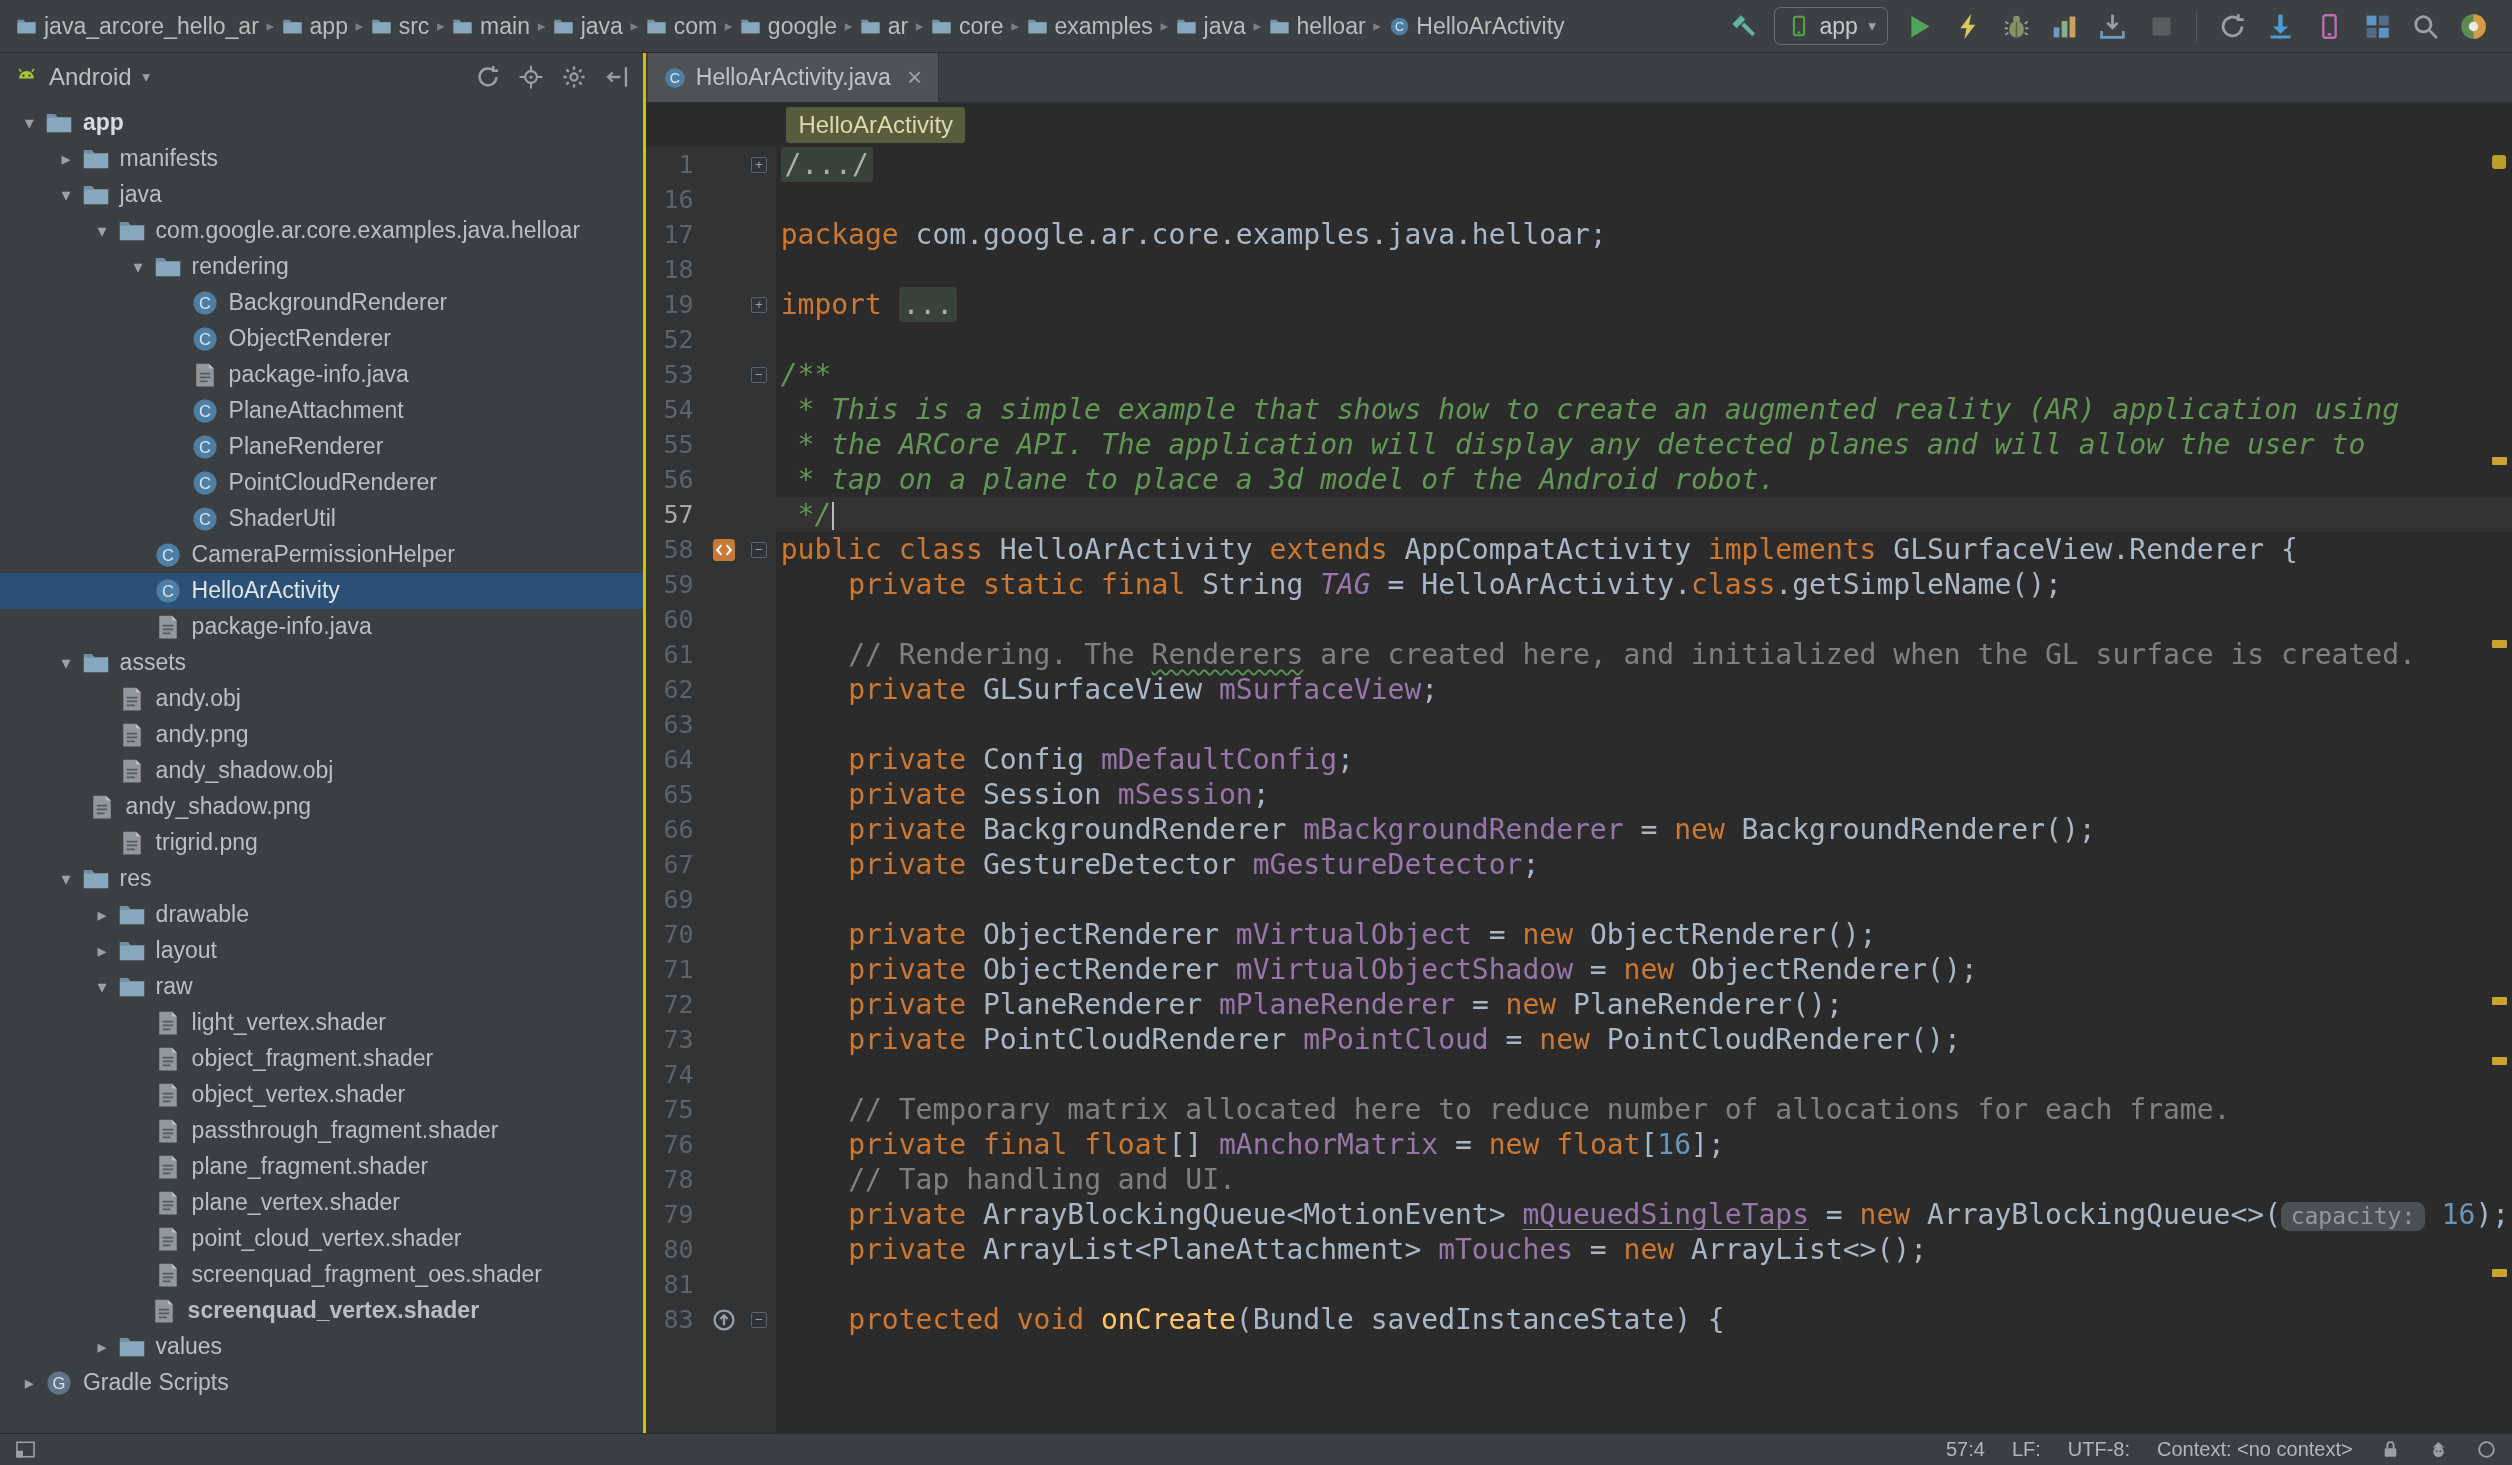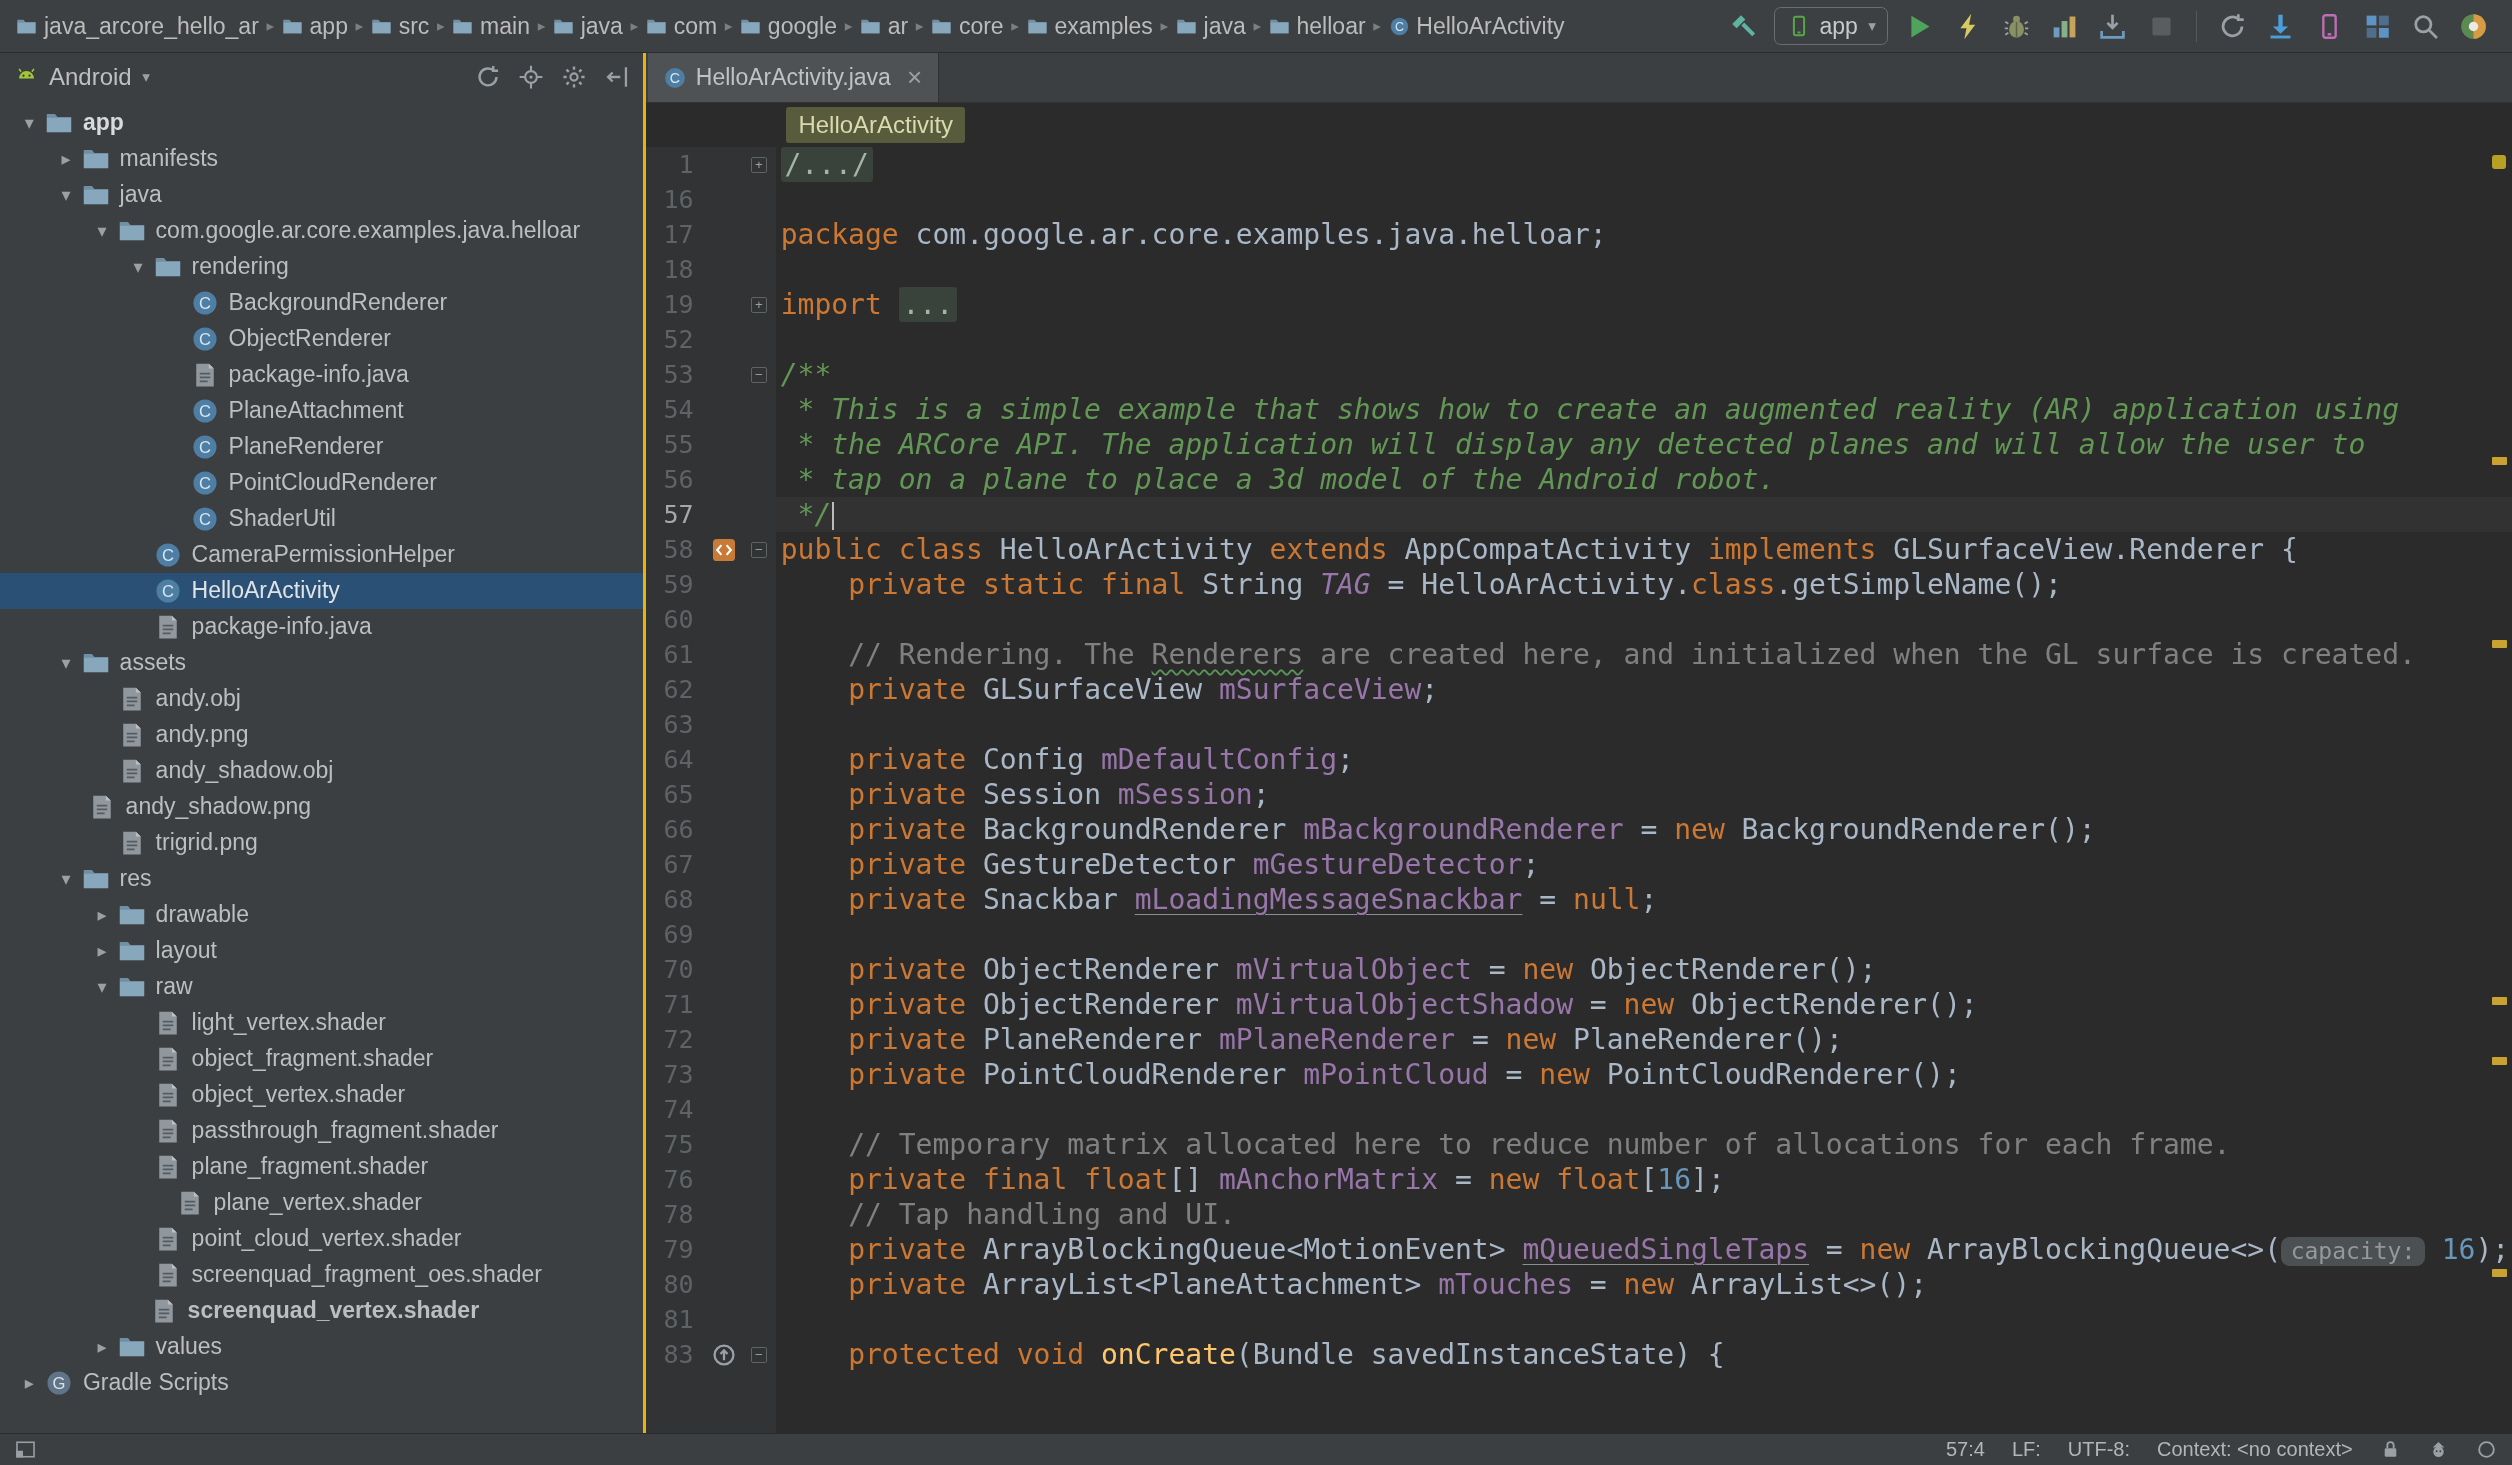--- a/index.html
+++ b/index.html
@@ -691,21 +691,21 @@
             <span class="arrow"></span>
             <span class="icon ticon">
               <svg viewBox="0 0 16 16">
                 <path fill="#90989e" d="M3 1.5h7.2l2.8 2.8v10.2H3z"></path>
                 <path fill="#b9bfc4" d="M10.2 1.5l2.8 2.8h-2.8z"></path>
                 <path stroke="#555b60" stroke-width="1" d="M5 7.2h6M5 9.4h6M5 11.6h4.5"></path>
               </svg>
             </span>
             <span class="lbl">plane_fragment.shader</span>
           </div>
-          <div class="row" style="padding-left: 122px; margin-left: 22px;">
+          <div class="row" style="padding-left: 122px;">
             <span class="arrow"></span>
             <span class="icon ticon">
               <svg viewBox="0 0 16 16">
                 <path fill="#90989e" d="M3 1.5h7.2l2.8 2.8v10.2H3z"></path>
                 <path fill="#b9bfc4" d="M10.2 1.5l2.8 2.8h-2.8z"></path>
                 <path stroke="#555b60" stroke-width="1" d="M5 7.2h6M5 9.4h6M5 11.6h4.5"></path>
               </svg>
             </span>
             <span class="lbl">plane_vertex.shader</span>
           </div>
@@ -914,26 +914,20 @@
               <span class="lnum">66</span>
               <span class="licon"></span>
               <span class="lfold"></span>
               <span class="ltxt"><span class="tk-d">    </span><span class="tk-kw">private</span><span class="tk-d"> BackgroundRenderer </span><span class="tk-fld">mBackgroundRenderer</span><span class="tk-d"> = </span><span class="tk-kw">new</span><span class="tk-d"> BackgroundRenderer();</span></span>
             </div>
             <div class="line">
               <span class="lnum">67</span>
               <span class="licon"></span>
               <span class="lfold"></span>
               <span class="ltxt"><span class="tk-d">    </span><span class="tk-kw">private</span><span class="tk-d"> GestureDetector </span><span class="tk-fld">mGestureDetector</span><span class="tk-d">;</span></span>
-            </div>
-            <div class="line">
-              <span class="lnum">68</span>
-              <span class="licon"></span>
-              <span class="lfold"></span>
-              <span class="ltxt"><span class="tk-d">    </span><span class="tk-kw">private</span><span class="tk-d"> Snackbar </span><span class="tk-fldu">mLoadingMessageSnackbar</span><span class="tk-d"> = </span><span class="tk-kw">null</span><span class="tk-d">;</span></span>
             </div>
             <div class="line">
               <span class="lnum">69</span>
               <span class="licon"></span>
               <span class="lfold"></span>
               <span class="ltxt"></span>
             </div>
             <div class="line">
               <span class="lnum">70</span>
               <span class="licon"></span>

